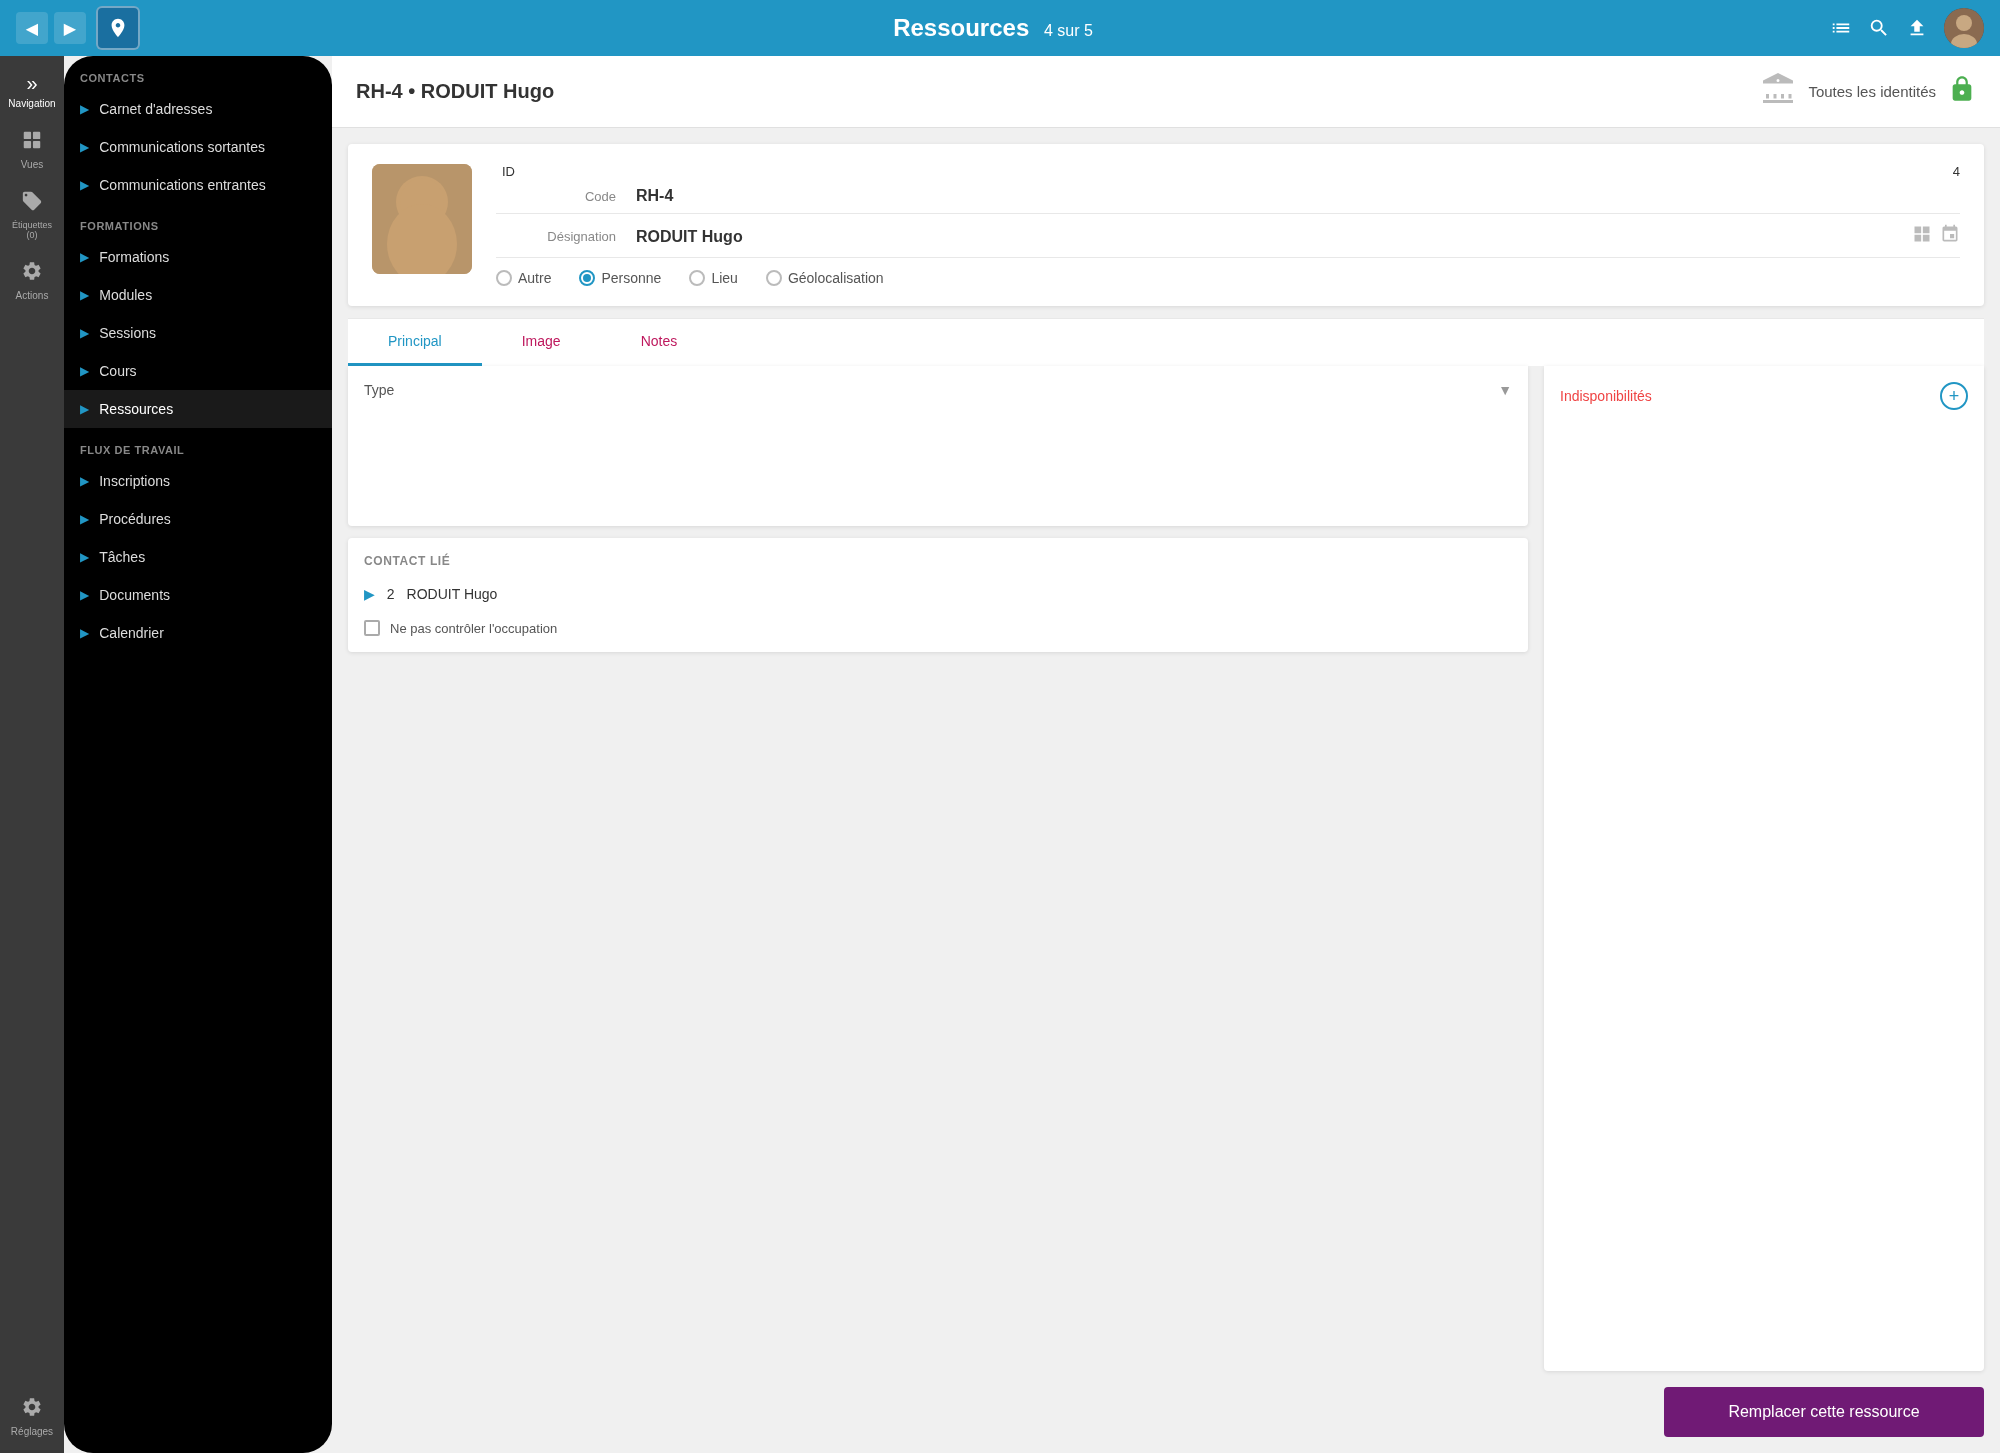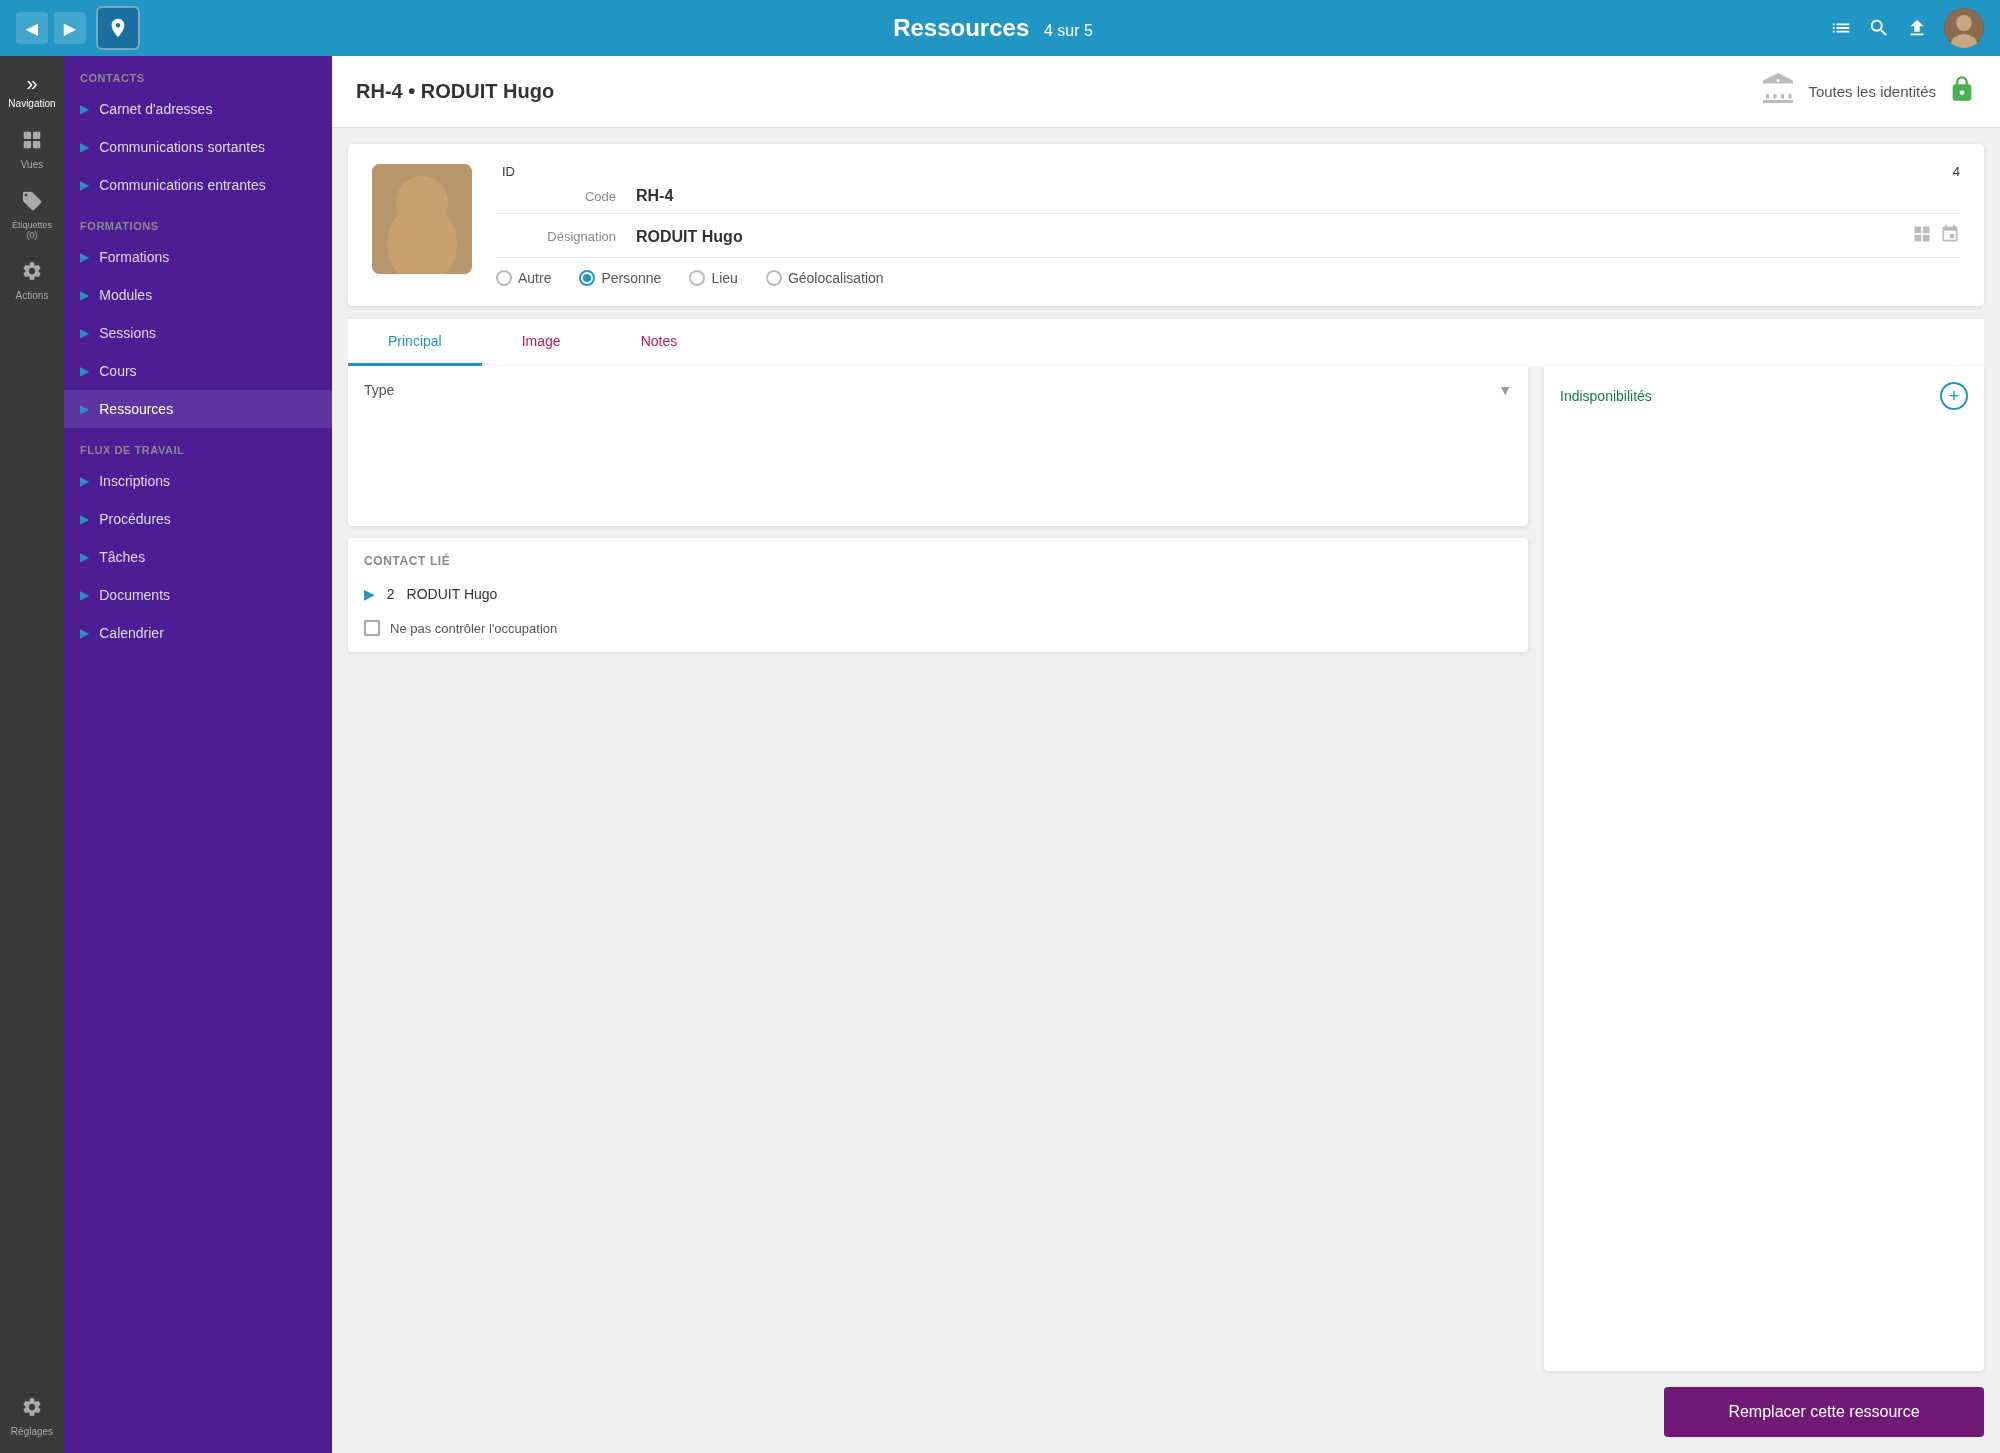--- a/index.html
+++ b/index.html
@@ -92,24 +92,25 @@
       text-align: center;
       width: 100%;
       border-radius: 4px;
     }
     .sidebar-icon-item.active { color: white; }
     .sidebar-icon-item .icon { font-size: 20px; margin-bottom: 3px; }
 
     
     .nav-panel {
       width: 268px;
-      background: #4c1d95;
+      background: #000000;
       color: #ccc;
       overflow-y: auto;
       flex-shrink: 0;
+      border-radius: 29px;
     }
     .nav-section-label {
       font-size: 11px;
       font-weight: 700;
       color: #888;
       padding: 16px 16px 6px 16px;
       letter-spacing: 0.05em;
       text-transform: uppercase;
     }
     .nav-item {
@@ -350,21 +351,21 @@
       box-shadow: 0 1px 4px rgba(0,0,0,0.1);
       padding: 16px;
       flex: 1;
       position: relative;
     }
     .indispo-header {
       display: flex;
       justify-content: space-between;
       align-items: center;
     }
-    .indispo-label { font-size: 14px; color: #15803d; }
+    .indispo-label { font-size: 14px; color: #ef4444; }
     .add-btn {
       width: 28px; height: 28px;
       border-radius: 50%;
       border: 2px solid #2196c4;
       color: #2196c4;
       display: flex; align-items: center; justify-content: center;
       font-size: 18px;
       cursor: pointer;
     }
 

